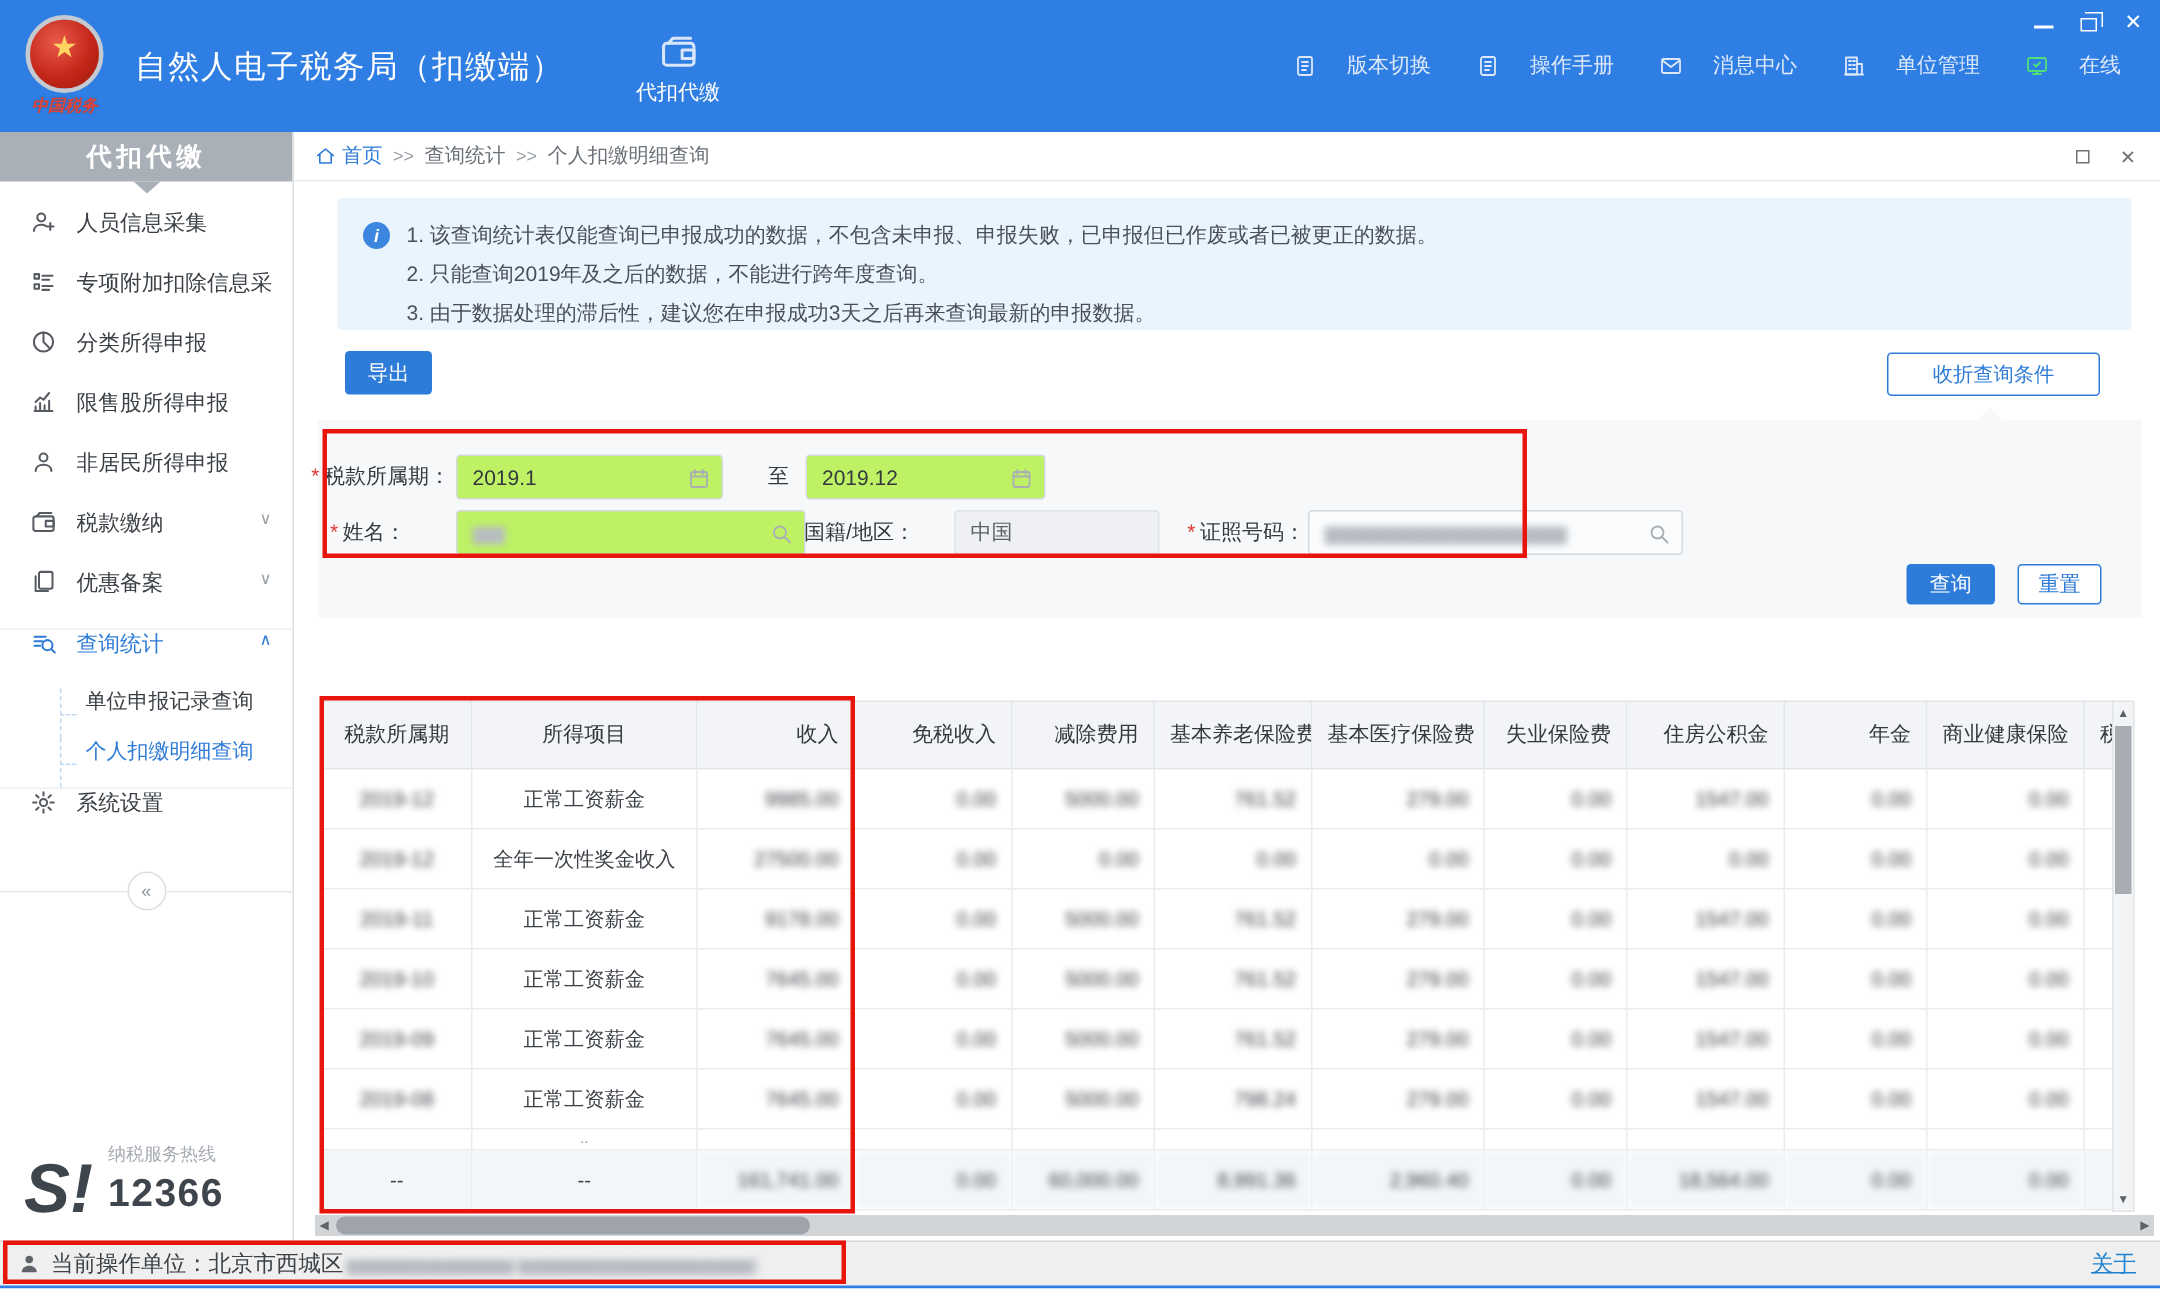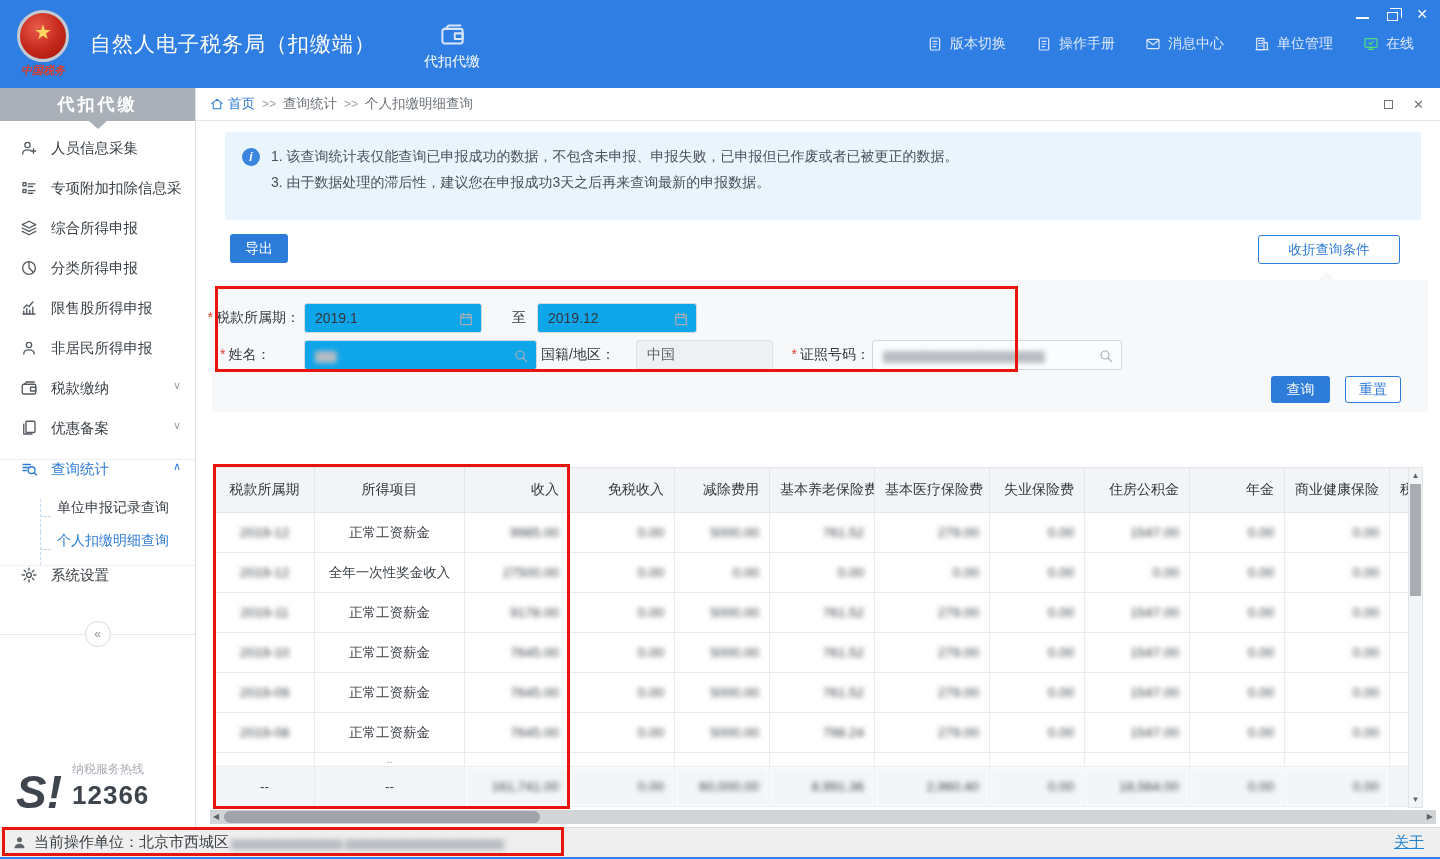--- a/index.html
+++ b/index.html
@@ -9,21 +9,21 @@
   .app-header{position:absolute;left:0;top:0;width:1440px;height:88px;background:#2f7ee3;display:flex;align-items:center;padding:0 0 0 10px}
   .logo{display:flex;flex-direction:column;align-items:center;width:66px}
   .emblem{width:52px;height:52px;border-radius:50%;background:radial-gradient(circle at 38% 32%,#e85a4a 0%,#c4271a 55%,#9e1a0e 100%);border:3px solid #c3cad2;display:flex;align-items:center;justify-content:center}
   .emblem .star{color:#ffd463;font-size:20px;margin-top:-8px;line-height:1}
   .logo-script{font-size:11px;color:#e0463a;font-weight:bold;font-style:italic;margin-top:1px;text-shadow:0 0 1px rgba(0,0,0,.35);white-space:nowrap}
   .app-title{font-size:21px;color:#fff;margin-left:14px;letter-spacing:1px;white-space:nowrap}
   .header-tab{margin-left:48px;display:flex;flex-direction:column;align-items:center;gap:5px;color:#fff;font-size:14px;padding-top:4px;cursor:pointer}
   .ht-icon{display:inline-flex;color:#d9e5fa}
   .ht-icon svg{width:27px;height:27px}
   .header-nav{margin-left:auto;display:flex;align-items:center;gap:30px;padding-right:26px}
-  .hn-item{display:flex;align-items:center;gap:7px;color:#dde8fb;font-size:14px;cursor:pointer;white-space:nowrap}
+  .hn-item{display:flex;align-items:center;gap:20px;color:#dde8fb;font-size:14px;cursor:pointer;white-space:nowrap}
   .hn-ico{display:inline-flex}
   .hn-ico svg{width:16px;height:16px}
   .hn-item.green .hn-ico{color:#4fe07a}
   .win-controls{position:absolute;top:7px;right:12px;display:flex;gap:18px;align-items:center;height:14px}
   .wc{cursor:pointer}
   .wc-min{width:13px;height:2px;background:#fff;margin-top:8px}
   .wc-restore{width:11px;height:9px;border:1.5px solid #fff;position:relative;margin-top:4px}
   .wc-restore::before{content:'';position:absolute;left:2px;top:-5px;width:11px;height:9px;border:1.5px solid #fff;border-bottom:none;border-left:none}
   .wc-close{color:#fff;font-size:14px;line-height:14px}
   
@@ -66,23 +66,23 @@
   .notice-line{font-size:14px;color:#4a5058;line-height:26px;white-space:nowrap;overflow:hidden}
   .btn-export{position:absolute;left:34px;top:113px;width:58px;height:29px;background:#2e7cd9;color:#fff;border:none;border-radius:3px;font-size:14px;cursor:pointer;font-family:inherit}
   .btn-collapse{position:absolute;left:1062px;top:114px;width:142px;height:29px;background:#fff;color:#2e7bd6;border:1px solid #2e7cd9;border-radius:3px;font-size:13.5px;cursor:pointer;font-family:inherit}
   .panel-notch{position:absolute;left:1122px;top:151px;width:0;height:0;border-left:9px solid transparent;border-right:9px solid transparent;border-bottom:9px solid #f6f8fa}
   .filters{position:absolute;left:16px;top:159px;width:1216px;height:132px;background:#f6f8fa}
   .fl{position:absolute;font-size:14px;color:#33383e;white-space:nowrap}
   .req{color:#e23c39;margin-right:3px}
   .fl-period{left:-8px;top:29px;width:96px;text-align:right}
   .fl-to{position:absolute;left:300px;top:29px;font-size:14px;color:#33383e}
   .fl-name{left:8px;top:66px;width:80px;}
-  .fl-country{left:319px;top:66px;width:84px;text-align:right}
+  .fl-country{left:319px;top:66px;width:84px;text-align:center}
   .fl-id{left:566px;top:66px;width:92px;text-align:right}
-  .inp{position:absolute;height:30px;background:#0ea5e9;border:1px solid #d4d8dd;border-radius:3px;display:flex;align-items:center;padding:0 28px 0 10px;font-size:14px;color:#33383e;cursor:text}
+  .inp{position:absolute;height:30px;background:#bef264;border:1px solid #d4d8dd;border-radius:3px;display:flex;align-items:center;padding:0 28px 0 10px;font-size:14px;color:#33383e;cursor:text}
   .inp-period-from{left:92px;top:23px;width:178px}
   .inp-period-to{left:325px;top:23px;width:160px}
   .inp-name{left:92px;top:60px;width:233px}
   .inp-country{left:424px;top:60px;width:137px;background:#eef0f3;border-color:#dde0e4;color:#5a6066;padding-right:8px}
   .inp-id{left:660px;top:60px;width:250px;background:#fbfcfd}
   .inp-ico{position:absolute;right:7px;top:7px;color:#a9aeb4;display:inline-flex;cursor:pointer}
   .inp-ico svg{width:16px;height:16px}
   .inp-text{white-space:nowrap;overflow:hidden}
   .btn-query{position:absolute;right:98px;bottom:9px;width:59px;height:27px;background:#2e7cd9;color:#fff;border:none;border-radius:3px;font-size:14px;cursor:pointer;font-family:inherit}
   .btn-reset{position:absolute;right:27px;bottom:9px;width:56px;height:27px;background:#fff;color:#2e7bd6;border:1px solid #2e7cd9;border-radius:3px;font-size:14px;cursor:pointer;font-family:inherit}
@@ -215,31 +215,20 @@
       </div>
       <div class="sb-item">
         <span class="sb-ico">
           <svg viewBox="0 0 24 24" fill="none" stroke="currentColor" stroke-width="1.8" stroke-linecap="round" stroke-linejoin="round">
             <rect x="4" y="5" width="4" height="4"></rect>
             <rect x="4" y="14" width="4" height="4"></rect>
             <path d="M11 6.5h9M11 15.5h9M11 10h6M11 19h6"></path>
           </svg>
         </span>
         <span class="sb-label">专项附加扣除信息采集</span>
-        <span class="sb-chev"></span>
-      </div>
-      <div class="sb-item">
-        <span class="sb-ico">
-          <svg viewBox="0 0 24 24" fill="none" stroke="currentColor" stroke-width="1.8" stroke-linecap="round" stroke-linejoin="round">
-            <path d="M12 3l9 4.5-9 4.5-9-4.5z"></path>
-            <path d="M3 12l9 4.5 9-4.5"></path>
-            <path d="M3 16.5L12 21l9-4.5"></path>
-          </svg>
-        </span>
-        <span class="sb-label">综合所得申报</span>
         <span class="sb-chev"></span>
       </div>
       <div class="sb-item">
         <span class="sb-ico">
           <svg viewBox="0 0 24 24" fill="none" stroke="currentColor" stroke-width="1.8" stroke-linecap="round" stroke-linejoin="round">
             <circle cx="12" cy="12" r="8.5"></circle>
             <path d="M12 12V3.5M12 12l6 6"></path>
           </svg>
         </span>
         <span class="sb-label">分类所得申报</span>
@@ -348,20 +337,21 @@
     <span class="pane-close">✕</span>
   </span>
 </div>
 
 <main class="main">
   <div class="notice">
     <span class="notice-ico">i</span>
     <div class="notice-lines">
 
     <div class="notice-line">1. 该查询统计表仅能查询已申报成功的数据，不包含未申报、申报失败，已申报但已作废或者已被更正的数据。</div>
+        <div class="notice-line">2. 只能查询2019年及之后的数据，不能进行跨年度查询。</div>
         <div class="notice-line">3. 由于数据处理的滞后性，建议您在申报成功3天之后再来查询最新的申报数据。</div>
       </div>
   </div>
 
   <button class="btn-export">导出</button>
   <button class="btn-collapse">收折查询条件</button>
   <div class="panel-notch"></div>
 
   <section class="filters">
     <label class="fl fl-period"><span class="req">*</span><span>税款所属期：</span></label>

